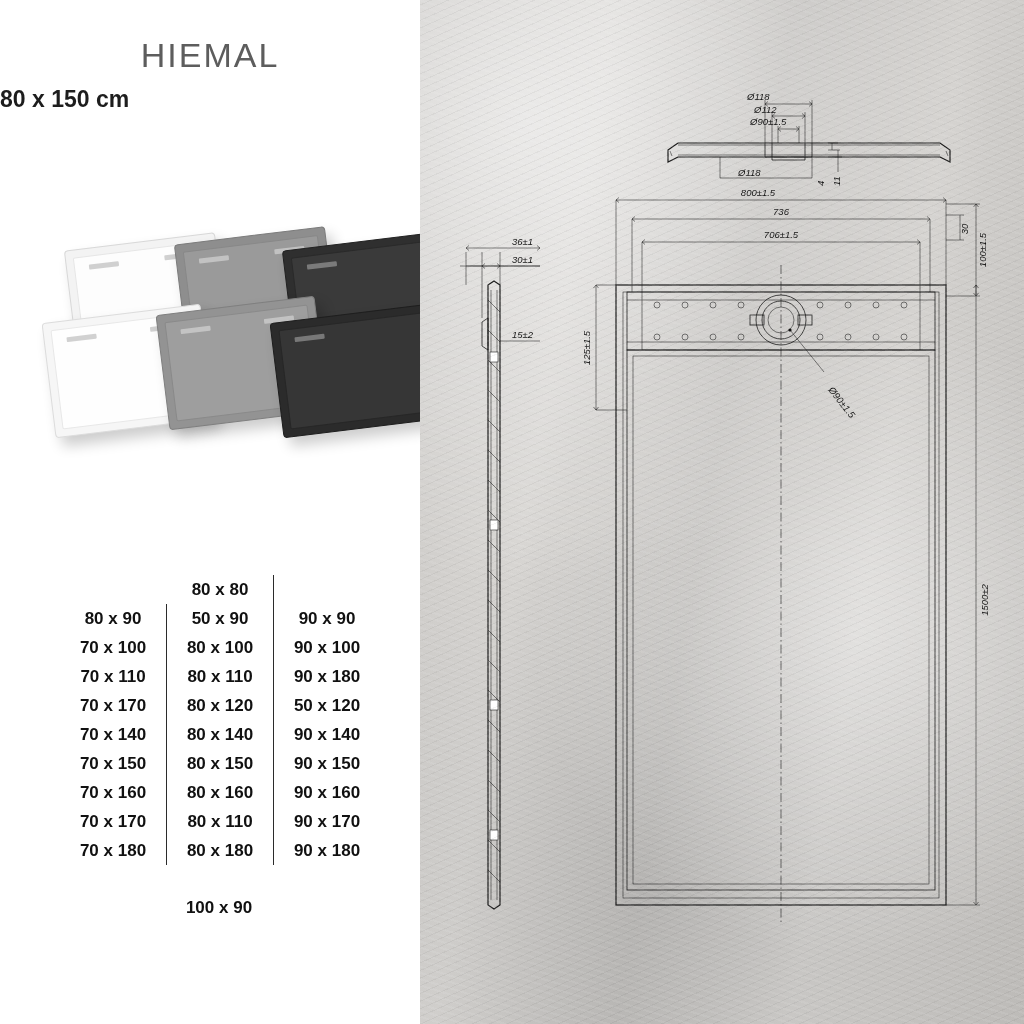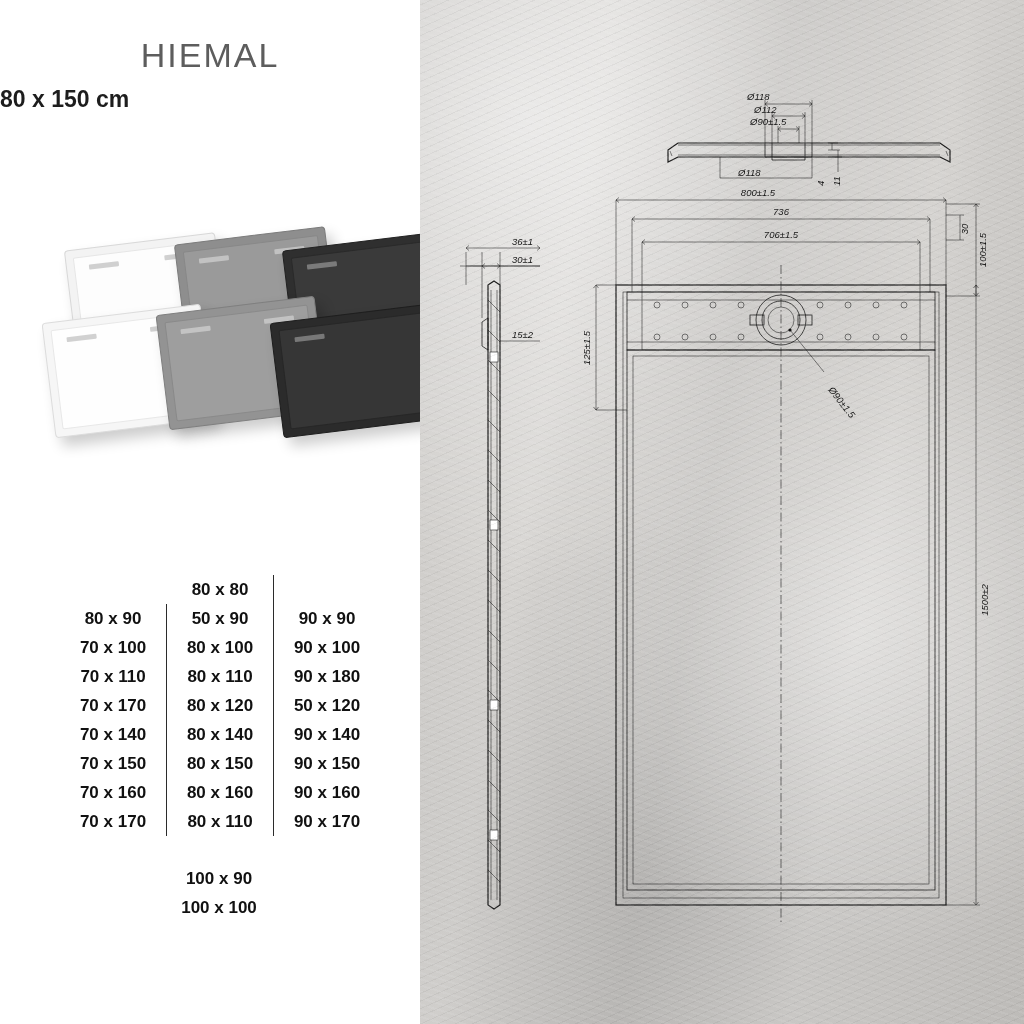--- a/index.html
+++ b/index.html
@@ -177,30 +177,30 @@
       <div class="size-row">
         <div class="size-cell col1">70 x 160</div>
         <div class="size-cell col2">80 x 160</div>
         <div class="size-cell">90 x 160</div>
       </div>
       <div class="size-row">
         <div class="size-cell col1">70 x 170</div>
         <div class="size-cell col2">80 x 110</div>
         <div class="size-cell">90 x 170</div>
       </div>
+      <div class="size-row">
+        <div class="size-cell col1">70 x 180</div>
+        <div class="size-cell col2">80 x 180</div>
+        <div class="size-cell">90 x 180</div>
+      </div>
 
       <div class="size-tail">
         <div class="size-row no-rule">
           <div class="size-cell empty"></div>
           <div class="size-cell">100 x 90</div>
-          <div class="size-cell empty"></div>
-        </div>
-        <div class="size-row no-rule">
-          <div class="size-cell empty"></div>
-          <div class="size-cell">100 x 100</div>
           <div class="size-cell empty"></div>
         </div>
       </div>
     </div>
   </div>
 
   <div class="right-panel">
     <div class="rp-inner">
       <svg class="tech" viewBox="0 0 604 1024">
 

